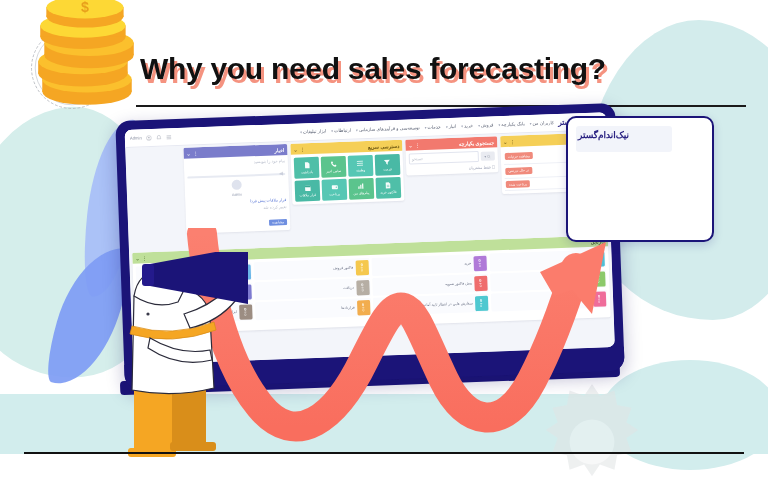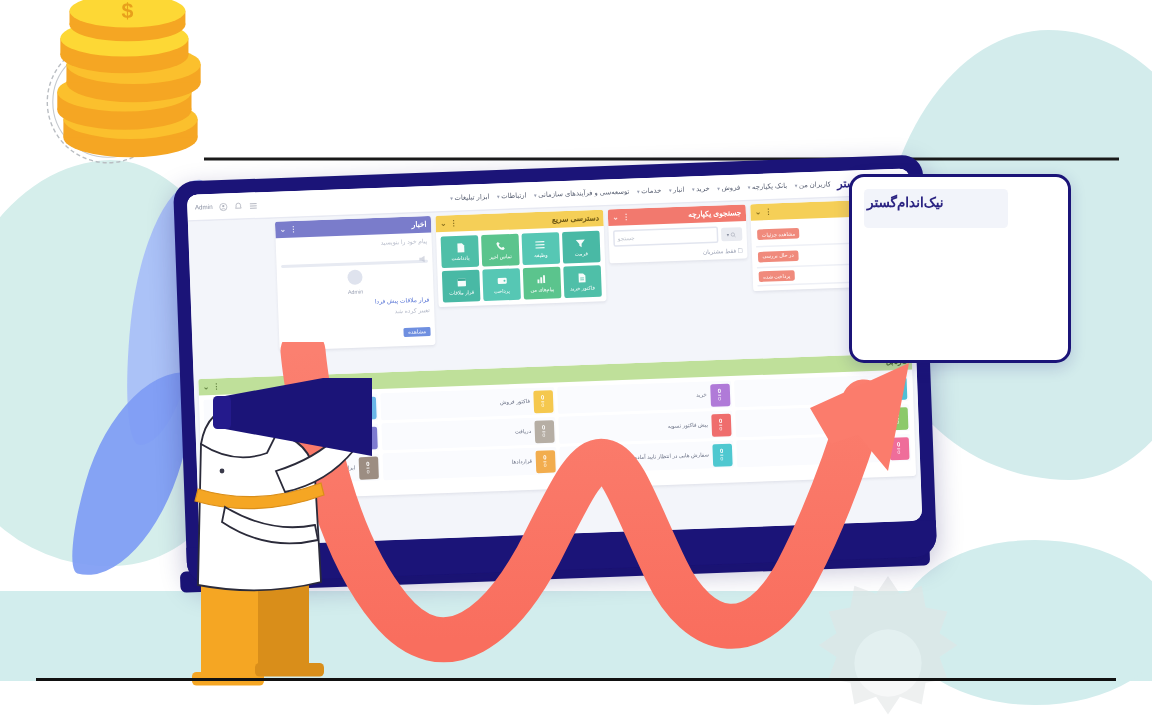--- a/index.html
+++ b/index.html
@@ -263,20 +263,21 @@
         <rect x="24" y="62" width="16" height="14" rx="4"></rect>
         <rect x="60" y="62" width="16" height="14" rx="4"></rect>
         <rect x="29" y="37" width="6" height="26"></rect>
         <rect x="65" y="37" width="6" height="26"></rect>
         <path d="M37 33c10 6 4 16 0 22s-4 14 4 18l6-4c-7-4-2-11 1-17s5-15-5-22z"></path>
         <path d="M47 31c10 6 4 16 0 22s-4 14 4 18l6-4c-7-4-2-11 1-17s5-15-5-22z"></path>
       </g>
     </svg>
   </div>
 
+  <div class="headline">Why you need sales forecasting?</div>
   <div class="title-rule"></div>
 
   <div class="monitor-foot"></div>
   <div class="monitor-neck"></div>
   <div class="monitor">
     <div class="monitor-frame"></div>
     <div class="monitor-chin"></div>
     <div class="monitor-screen">
 
       <div class="dash">

